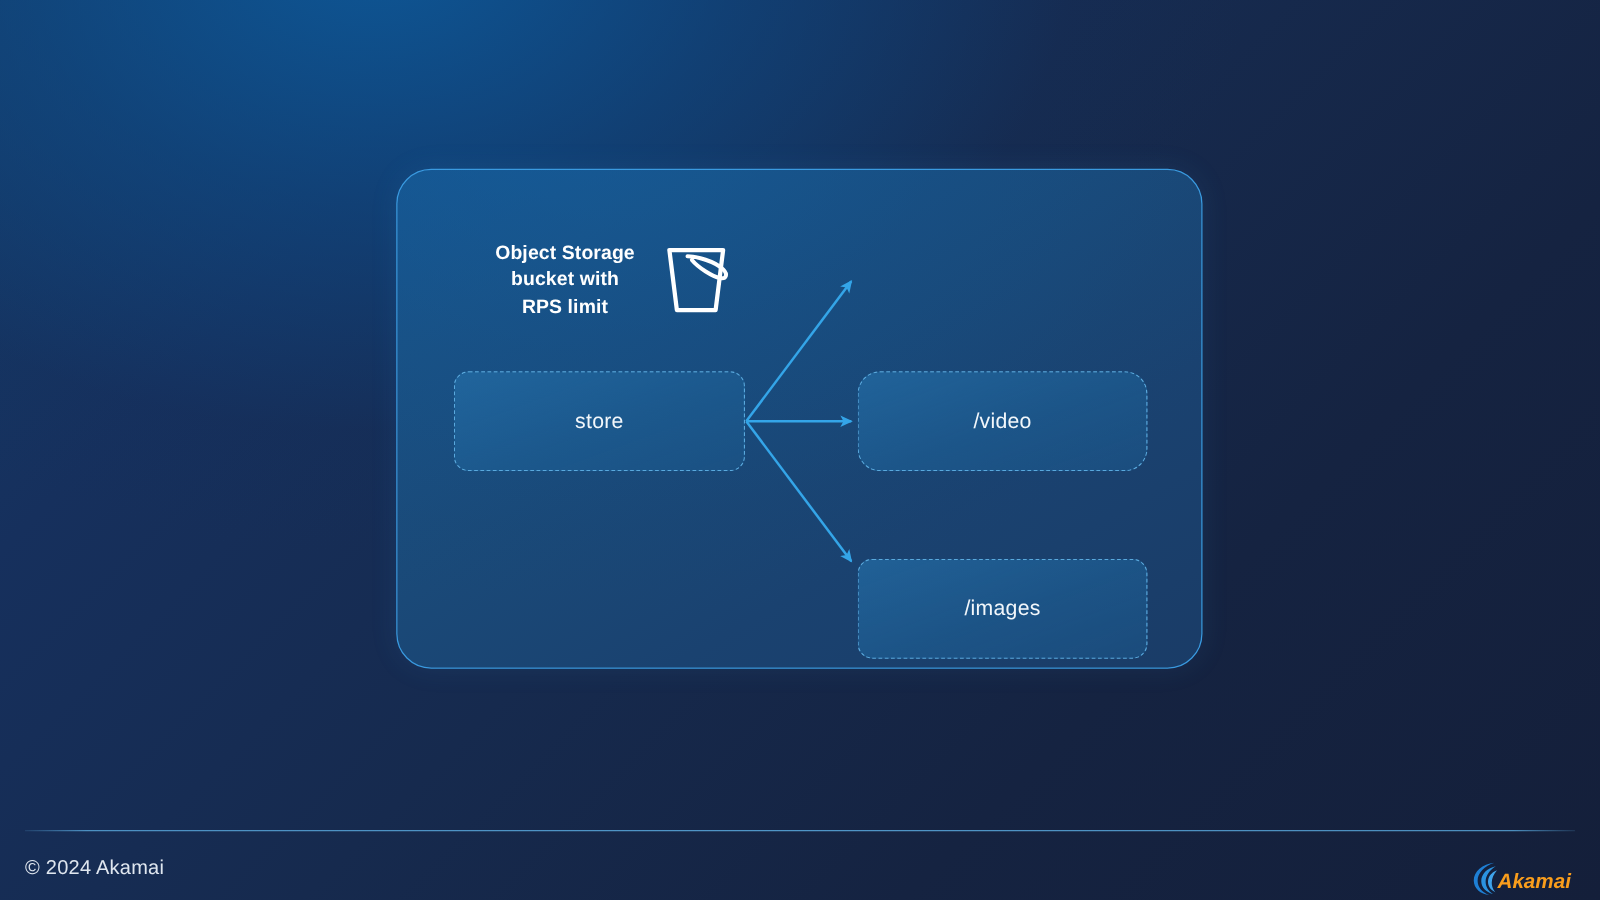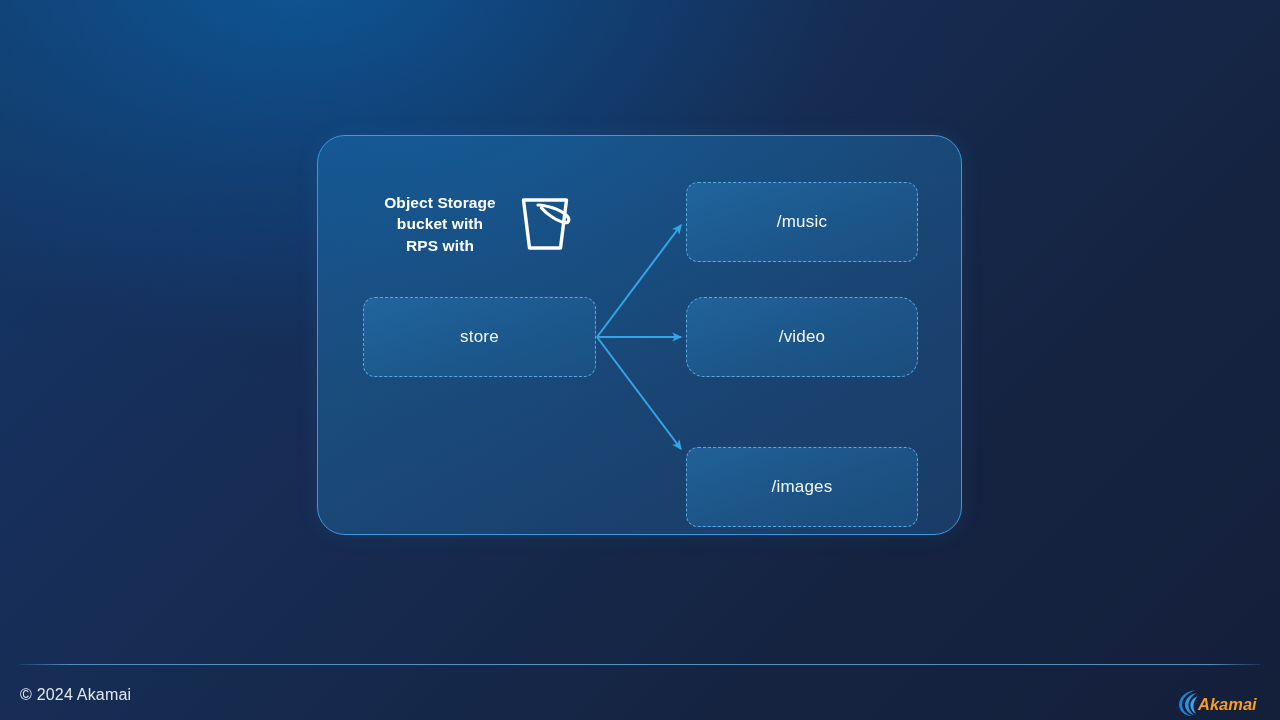--- a/index.html
+++ b/index.html
@@ -27,21 +27,21 @@
     border-radius:28px;
     background:
       radial-gradient(ellipse 760px 520px at 120px -90px, rgba(18,98,166,0.55) 0%, rgba(18,84,146,0.28) 45%, rgba(18,70,124,0.05) 72%, rgba(18,60,110,0) 88%),
       linear-gradient(150deg, #17548c 0%, #1a5183 18%, #1a4a79 42%, #1a4270 68%, #1a3c67 100%);
     box-shadow: 0 0 22px rgba(58,154,224,0.10);
   }
 
   
   #bucket-group {
     position:absolute;
-    left:48px; top:48px;
+    left:60px; top:48px;
     width:262px; height:80px;
     display:flex; align-items:center; 
   }
   #bucket-label {
     width:148px;
     text-align:center;
     color:#ffffff;
     font-size:15.5px;
     font-weight:bold;
     line-height:1.38;
@@ -96,21 +96,21 @@
 <body>
 
 <div id="slide">
 
   <div id="diagram-panel">
 
     <div id="bucket-group">
       <div id="bucket-label">
         <div>Object Storage</div>
         <div>bucket with</div>
-        <div>RPS with</div>
+        <div>RPS limit</div>
       </div>
       <span id="bucket-icon">
         <svg viewBox="0 0 62 62" width="62" height="62" aria-hidden="true">
 
           <path d="M9.5 7 L52.5 7 L46.5 55 L15.5 55 Z" fill="none" stroke="#ffffff" stroke-width="3.4" stroke-linejoin="round" stroke-linecap="round"></path>
 
           <path d="M24 12 C31 12 46 16 52.5 22.5 C56.5 26.5 55 30.5 50 29.5 C44 28.3 33 21.5 27.5 15" fill="none" stroke="#ffffff" stroke-width="3.2" stroke-linejoin="round" stroke-linecap="round"></path>
         </svg>
       </span>
     </div>
@@ -125,23 +125,20 @@
         <line x1="279" y1="201" x2="363" y2="89"></line>
         <line x1="279" y1="201" x2="363" y2="201"></line>
         <line x1="279" y1="201" x2="363" y2="313"></line>
       </g>
     </svg>
 
     <div class="node" id="node-store">
       <span>store</span>
     </div>
 
-    <div class="node" id="node-music">
-      <span>/music</span>
-    </div>
     <div class="node" id="node-video">
       <span>/video</span>
     </div>
     <div class="node" id="node-images">
       <span>/images</span>
     </div>
 
   </div>
 
   <div id="footer-divider"></div>

